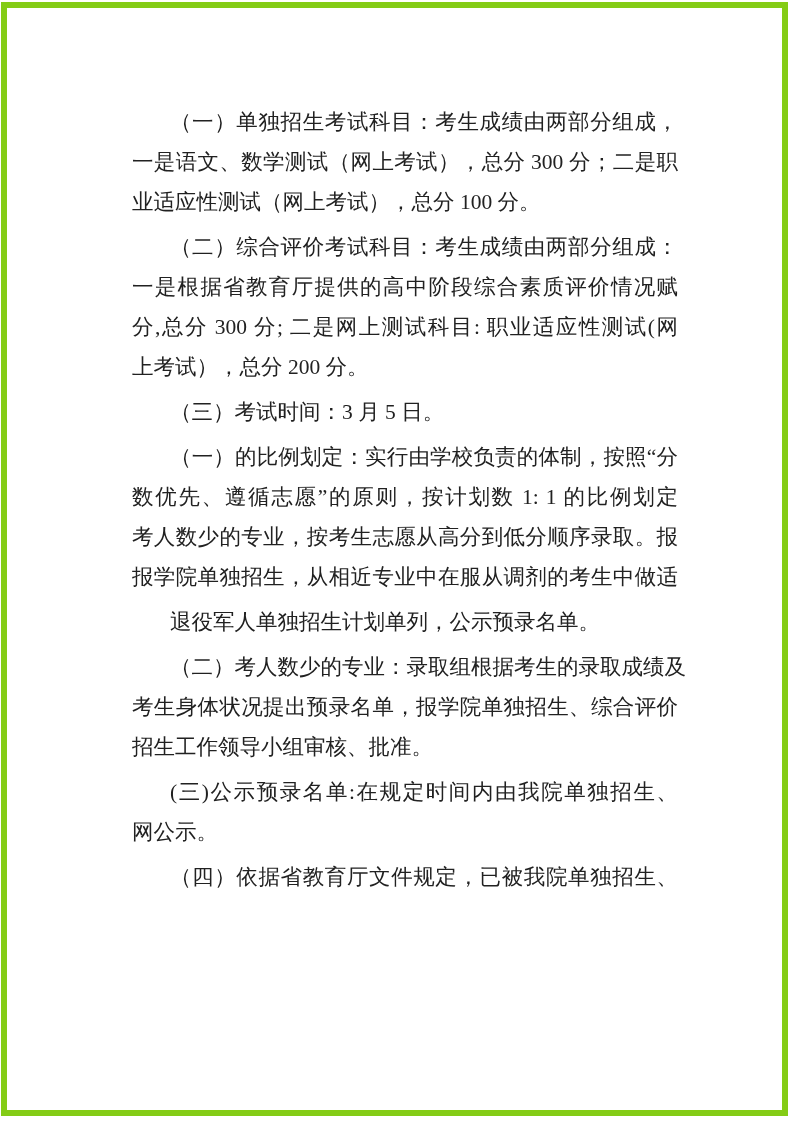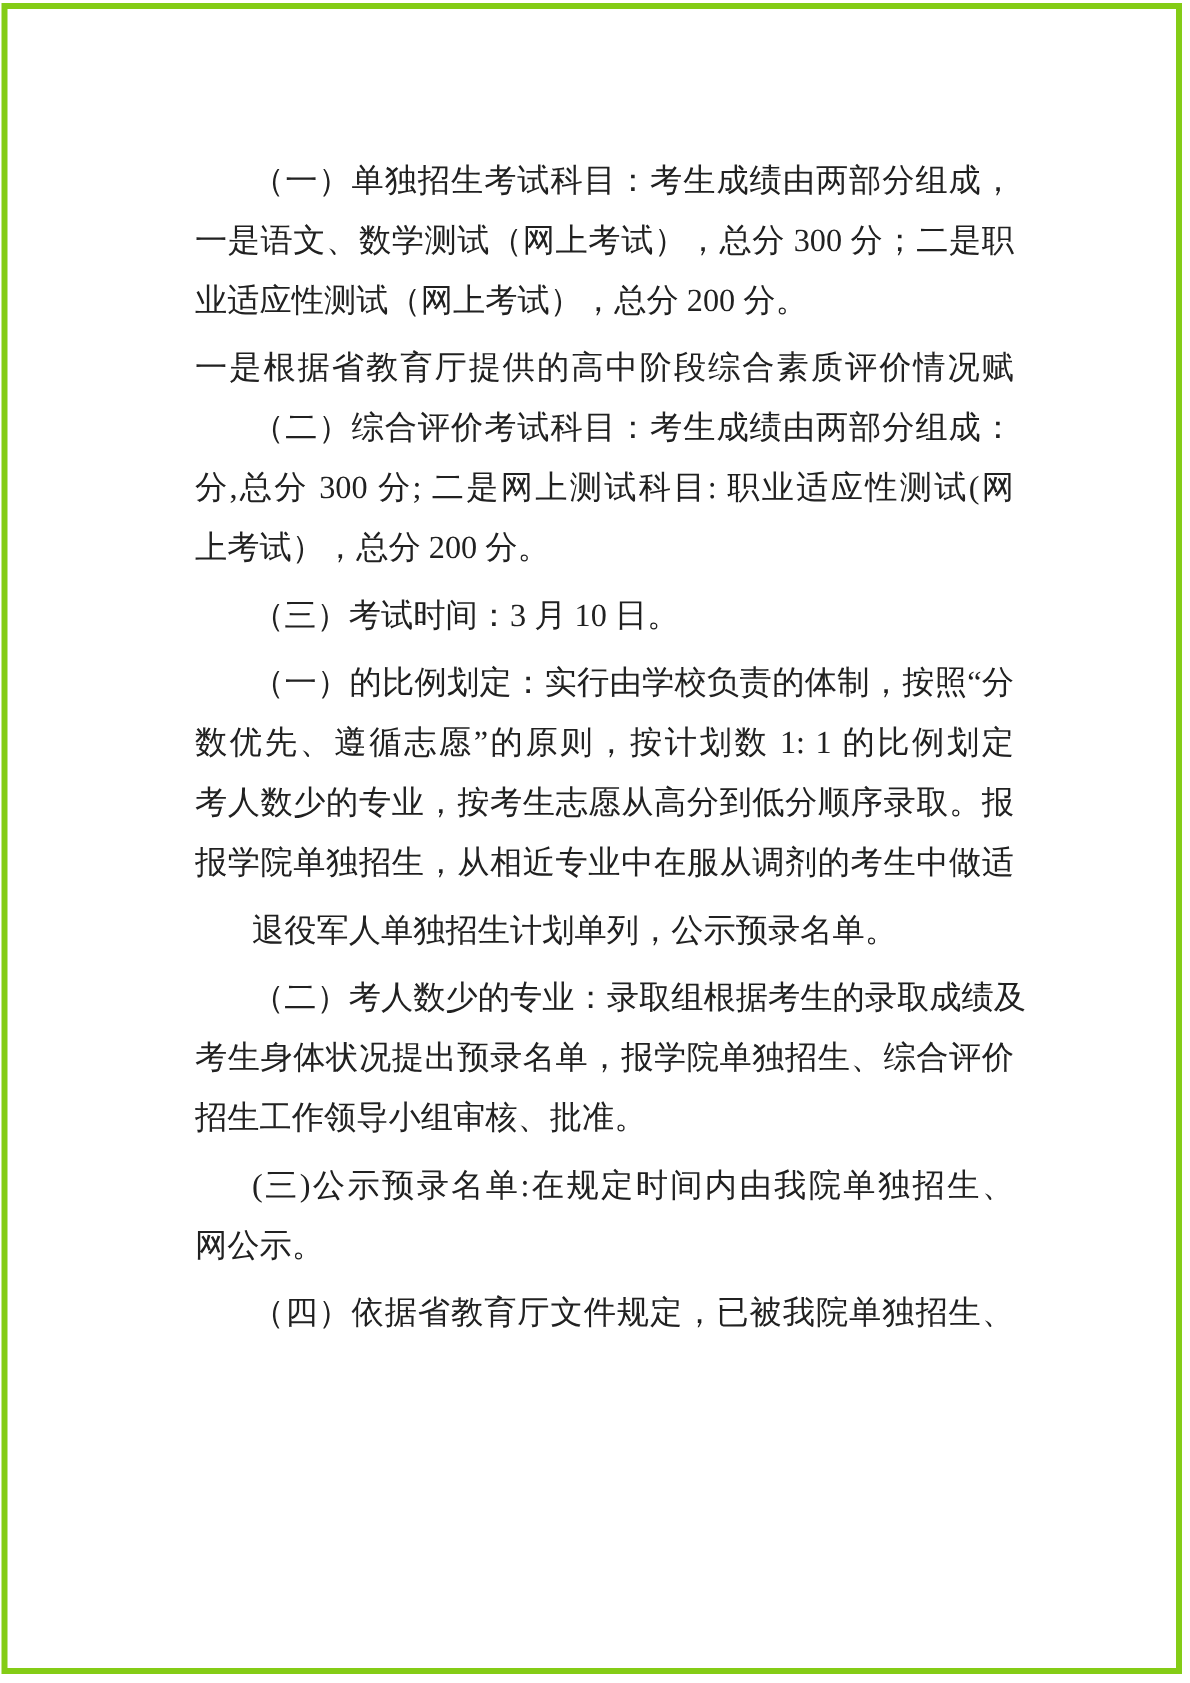--- a/index.html
+++ b/index.html
@@ -14,21 +14,21 @@
     overflow: hidden;
     font-family: "Liberation Serif", "DejaVu Serif", serif;
   }
   .page {
     position: absolute;
     left: 1px;
     top: 2px;
     width: 787px;
     height: 1114px;
     box-sizing: border-box;
-    border: 4px solid #84cc16;
+    border: 6px solid #84cc16;
     background: #ffffff;
     padding-left: 43px;
   }
   .content {
     position: absolute;
     left: 125px;
     top: 94px;
     width: 546px;
     color: #212121;
     font-size: 21.5px;
@@ -52,30 +52,30 @@
   }
 </style>
 </head>
 <body>
 
 <div class="page">
   <div class="content" id="doc-body">
       <div class="para">
         <div class="line j indent">（一）单独招生考试科目：考生成绩由两部分组成，</div>
         <div class="line j">一是语文、数学测试（网上考试），总分 300 分；二是职</div>
-        <div class="line">业适应性测试（网上考试），总分 200 分。</div>
+        <div class="line">业适应性测试（网上考试），总分 100 分。</div>
       </div>
       <div class="para">
+        <div class="line j indent">（二）综合评价考试科目：考生成绩由两部分组成：</div>
         <div class="line j">一是根据省教育厅提供的高中阶段综合素质评价情况赋</div>
-        <div class="line j indent">（二）综合评价考试科目：考生成绩由两部分组成：</div>
         <div class="line j">分,总分 300 分; 二是网上测试科目: 职业适应性测试(网</div>
         <div class="line">上考试），总分 200 分。</div>
       </div>
       <div class="para">
-        <div class="line indent">（三）考试时间：3 月 10 日。</div>
+        <div class="line indent">（三）考试时间：3 月 5 日。</div>
       </div>
       <div class="para">
         <div class="line j indent">（一）的比例划定：实行由学校负责的体制，按照“分</div>
         <div class="line j">数优先、遵循志愿”的原则，按计划数 1: 1 的比例划定</div>
         <div class="line j">考人数少的专业，按考生志愿从高分到低分顺序录取。报</div>
         <div class="line j">报学院单独招生，从相近专业中在服从调剂的考生中做适</div>
       </div>
       <div class="para">
         <div class="line indent">退役军人单独招生计划单列，公示预录名单。</div>
       </div>

